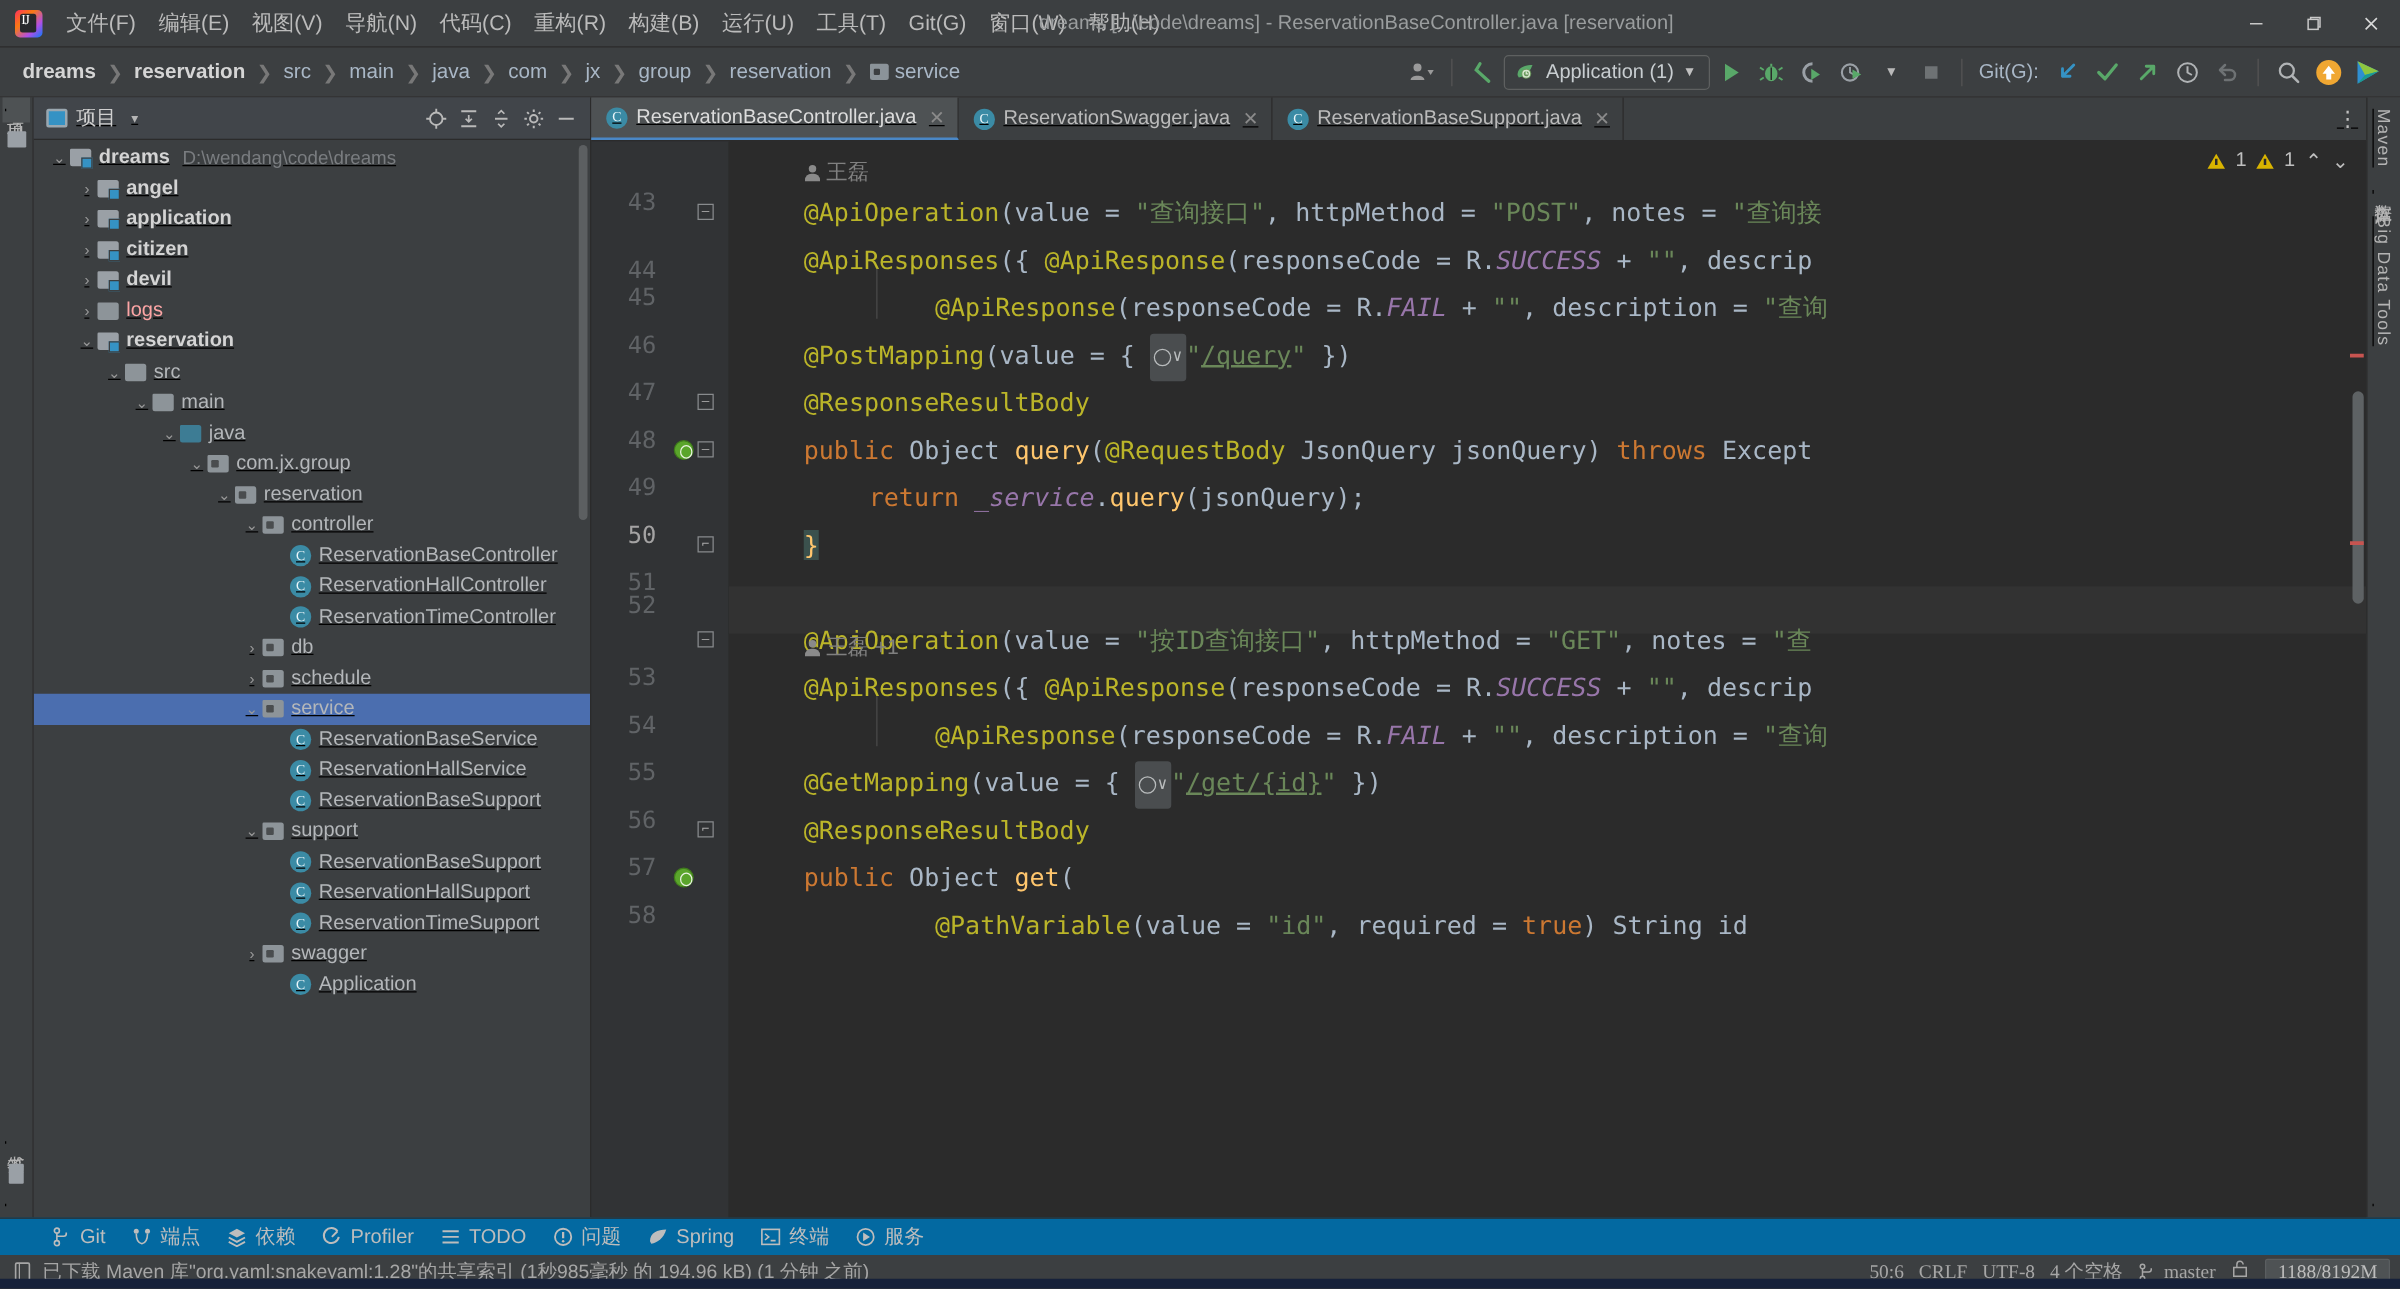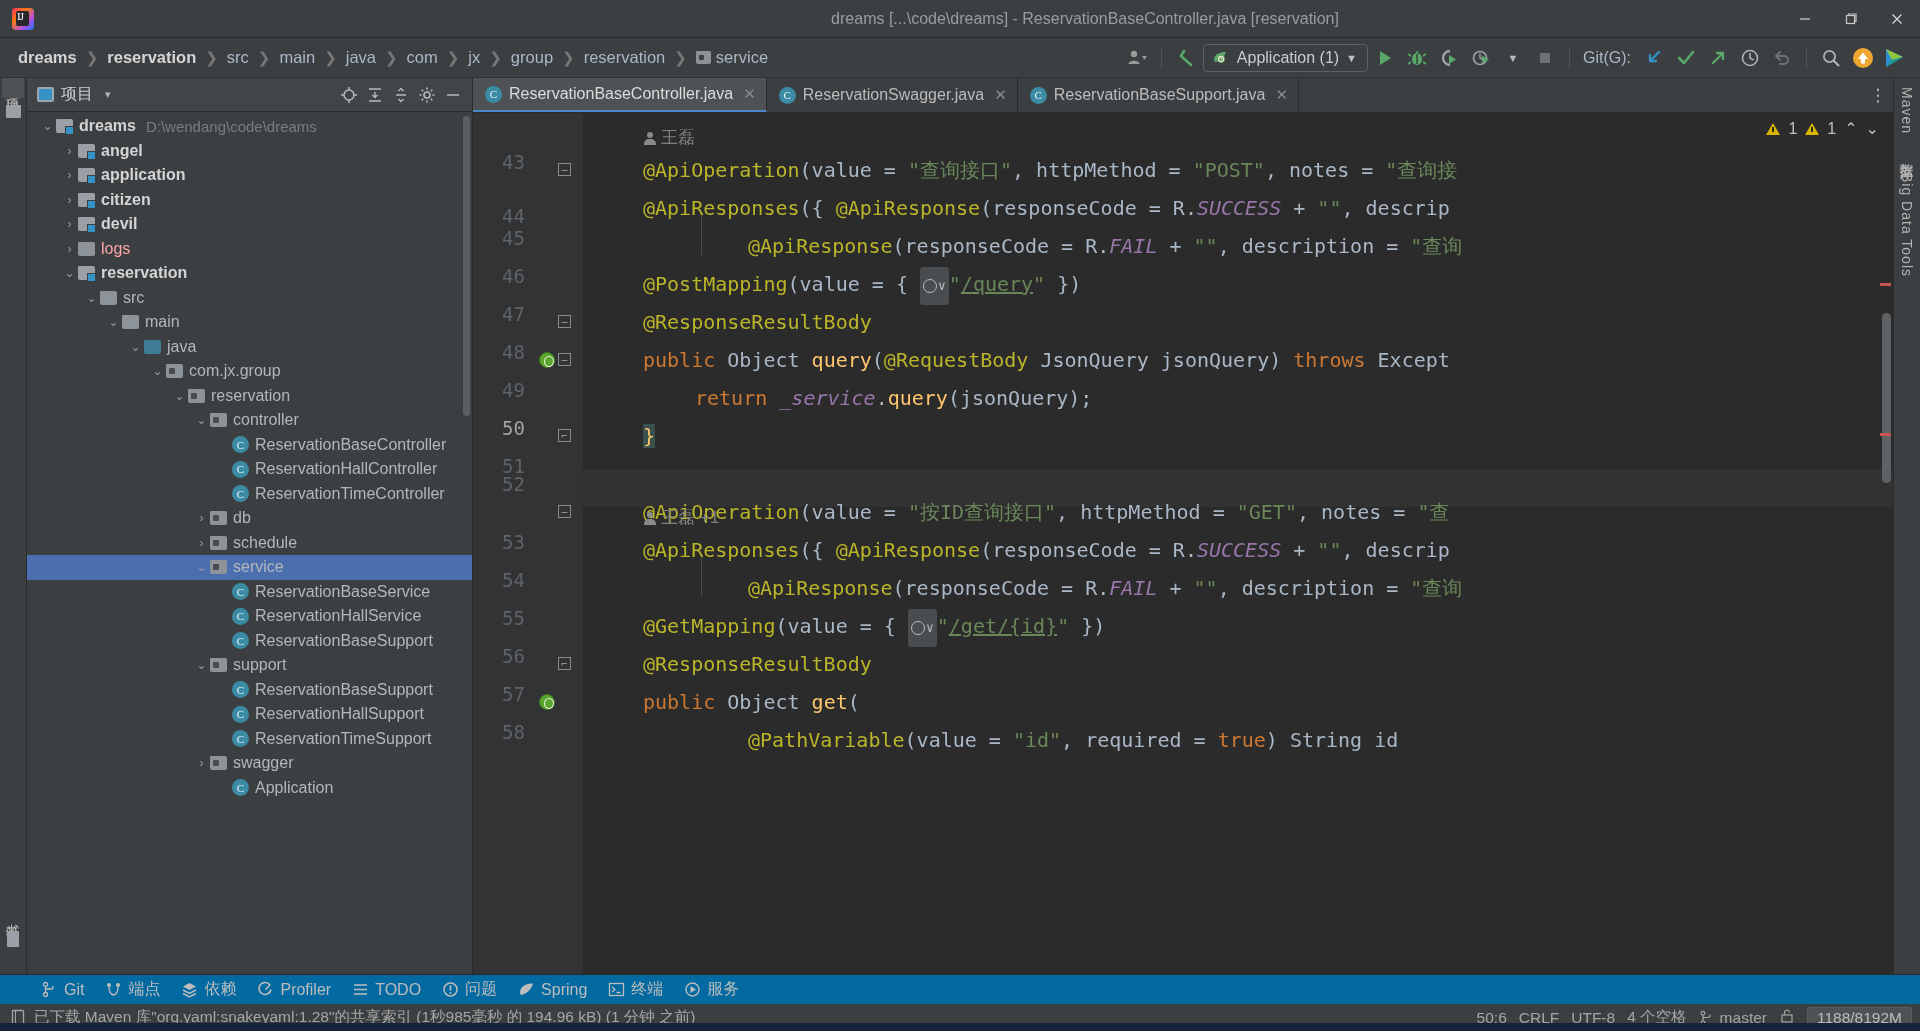--- a/index.html
+++ b/index.html
@@ -48,21 +48,21 @@
   .vline{ width:1px; height:22px; background:#555; margin:0 7px; }
   .runcfg{
     display:flex; align-items:center; gap:7px; height:28px; padding:0 10px 0 8px;
     border:1px solid #5e6060; border-radius:4px; color:#c8cdd0; font-size:16px; white-space:nowrap;
   }
   .gitlabel{ color:#a9b7c6; font-size:16px; margin:0 6px 0 4px; }
   .folder-ic{ width:15px; height:13px; background:#8b9399; border-radius:1px 2px 2px 2px; position:relative; }
   .folder-ic:after{ content:""; position:absolute; left:3px; top:4px; width:5px; height:5px; background:#3c3f41; border-radius:1px;}
 
   
-  .main{ flex:1; display:flex; min-height:0; }
+  .main{ flex:1; display:flex; min-height:0;text-decoration:underline; }
 
   
   .lstrip{ width:27px; background:#3c3f41; border-right:1px solid #2b2b2b; display:flex; flex-direction:column; align-items:center; flex:none; }
   .vtab{ writing-mode:vertical-rl; color:#b4b4b4; font-size:14px; padding:9px 2px; letter-spacing:1px; }
   .vtab.sel{ background:#4e5254; }
   .lstrip .spacer{ flex:1; }
   .sq-ic{ width:15px; height:13px; background:#9aa0a6; margin:7px 0; border-radius:1px;}
 
   
   .project{ width:446px; background:#3c3f41; display:flex; flex-direction:column; flex:none; border-right:1px solid #2b2b2b;}
@@ -135,34 +135,48 @@
 
   
   .rstrip{ width:27px; background:#3c3f41; border-left:1px solid #2b2b2b; display:flex; flex-direction:column; align-items:center; flex:none;}
   .rtab{ writing-mode:vertical-rl; color:#b4b4b4; font-size:14px; padding:9px 2px; letter-spacing:1px;}
 
   
   .toolbtm{ height:30px; background:#0369a1; display:flex; align-items:center; flex:none; border-top:1px solid #2b2b2b; padding-left:32px; gap:3px;}
   .tw{ display:flex; align-items:center; gap:6px; color:#bdbdbd; font-size:16px; padding:3px 9px; border-radius:3px; white-space:nowrap;}
   .statusbar{ height:27px; background:#3c3f41; display:flex; align-items:center; flex:none; padding:0 8px 0 10px; color:#a6a6a6; font-size:15.5px;}
   .status-msg{ display:flex; align-items:center; gap:8px; white-space:nowrap;}
-  .st-right{ margin-left:auto; display:flex; align-items:center; gap:12px; white-space:nowrap;}
+  .st-right{ margin-left:auto; display:flex; align-items:center; gap:12px; white-space:nowrap;font-family:Liberation Serif, serif;}
   .mem{ background:#4e5254; border:1px solid #5a5e60; border-radius:2px; padding:1px 9px; color:#bdbdbd;}
   .taskbar{ position:absolute; left:0; bottom:0; width:1920px; height:8px; background:#16213a;}
 </style>
 </head>
 <body>
 
 <div id="app">
 
   <div class="titlebar">
     <div class="ij-logo">
       <div class="sq"></div>
         <div class="inner"></div>
         <div class="ij">IJ</div>
+    </div>
+    <div class="menu">
+      <div class="menu-item">文件(F)</div>
+      <div class="menu-item">编辑(E)</div>
+      <div class="menu-item">视图(V)</div>
+      <div class="menu-item">导航(N)</div>
+      <div class="menu-item">代码(C)</div>
+      <div class="menu-item">重构(R)</div>
+      <div class="menu-item">构建(B)</div>
+      <div class="menu-item">运行(U)</div>
+      <div class="menu-item">工具(T)</div>
+      <div class="menu-item">Git(G)</div>
+      <div class="menu-item">窗口(W)</div>
+      <div class="menu-item">帮助(H)</div>
     </div>
     <div class="win-title">
       <span>dreams [...\code\dreams] - ReservationBaseController.java [reservation]</span>
     </div>
     <div class="wbtns">
       <div class="wbtn">
         <svg width="16" height="16" viewBox="0 0 16 16">
             <path d="M3 8 H13" stroke="#c8c8c8" stroke-width="1.3"></path>
           </svg>
       </div>

